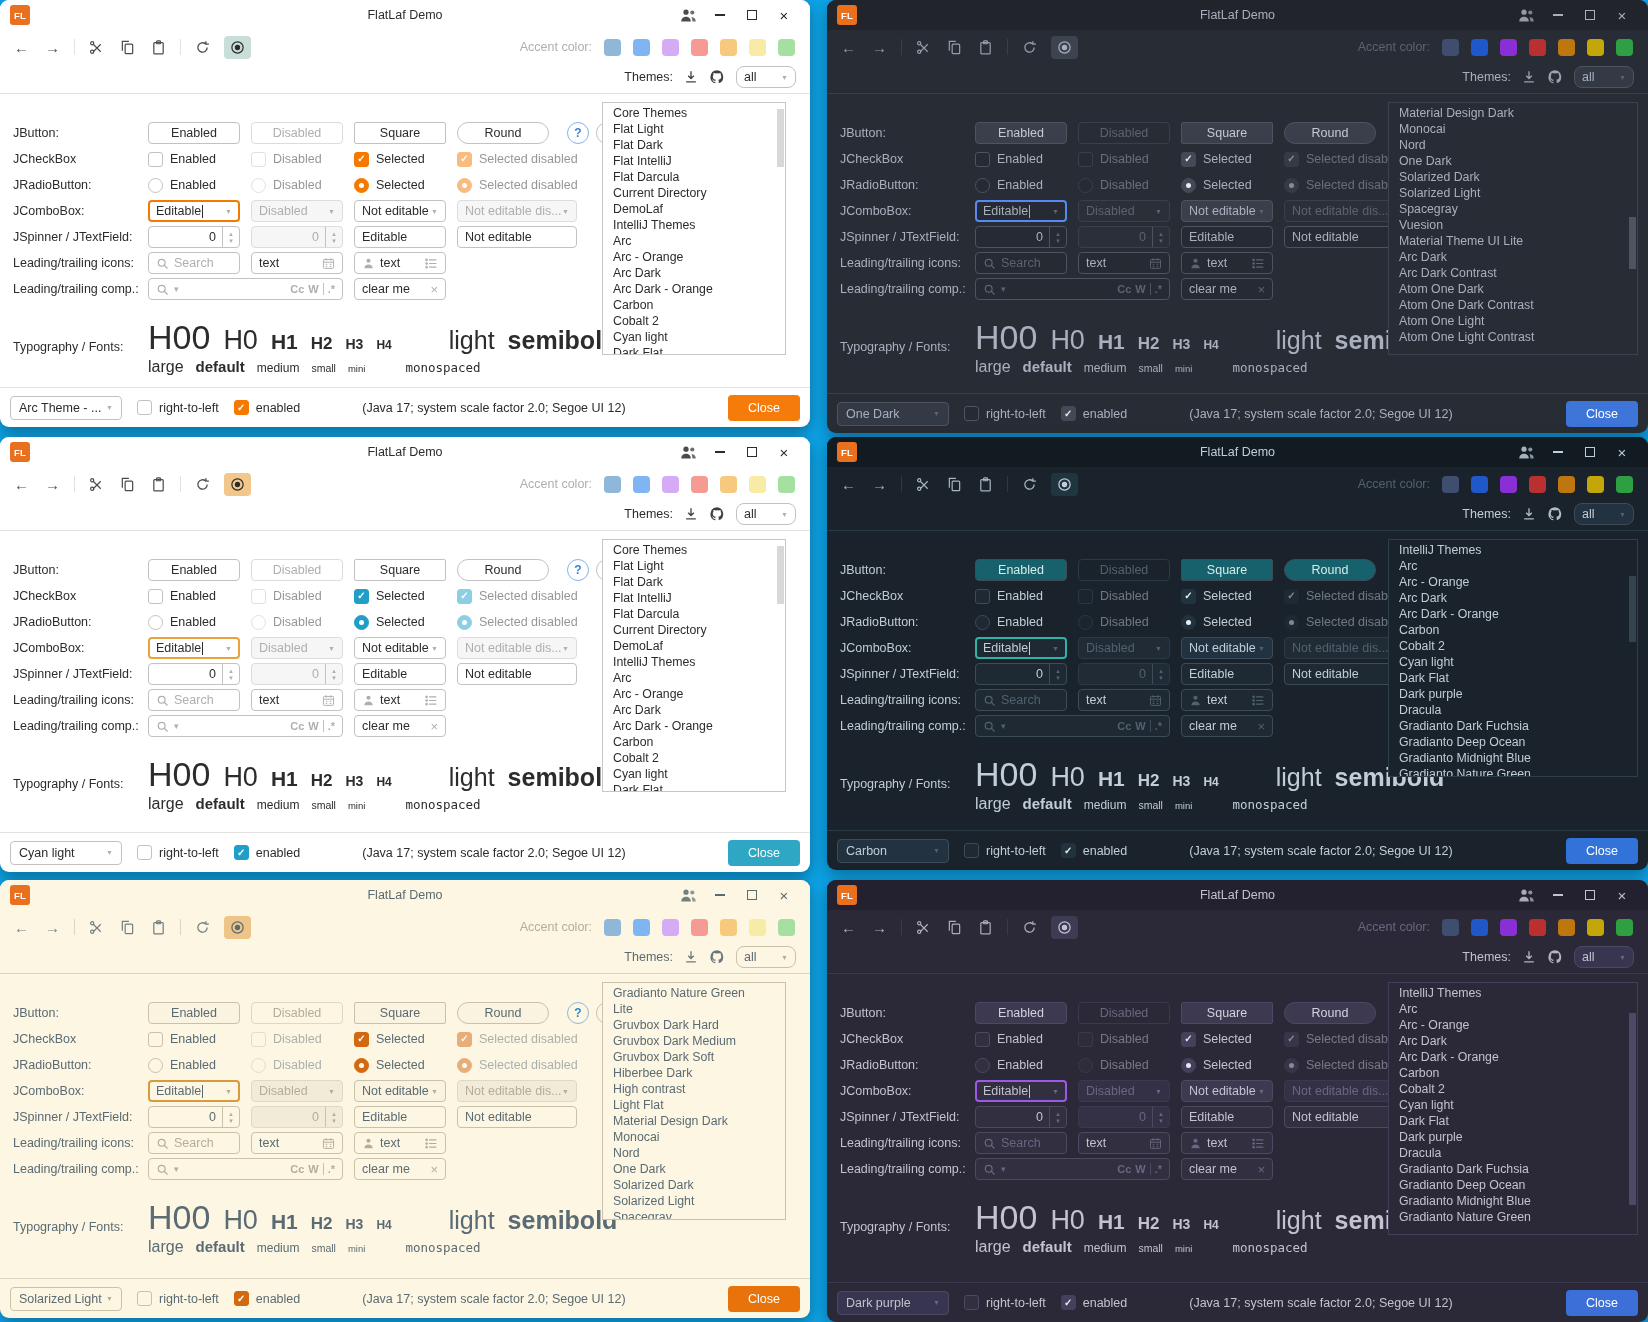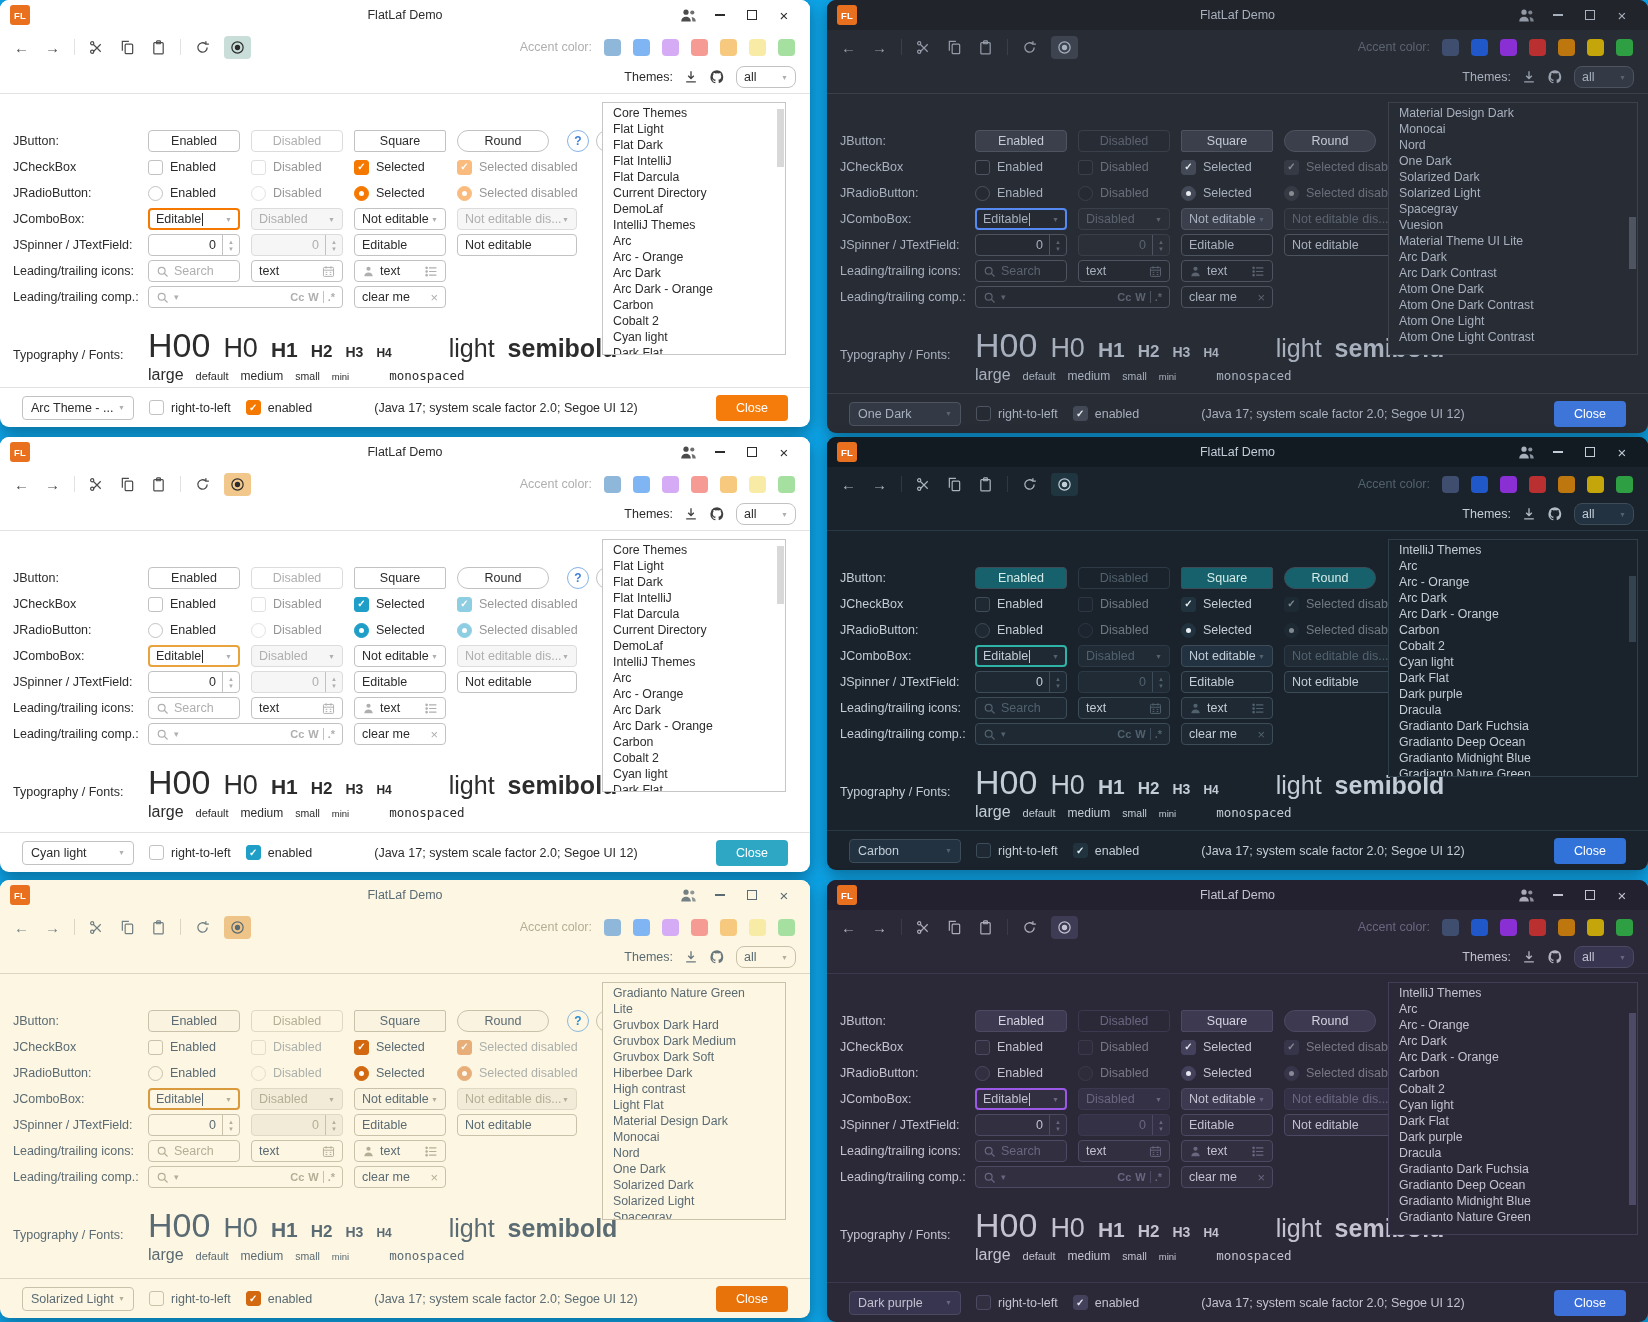--- a/index.html
+++ b/index.html
@@ -50,21 +50,21 @@
            padding-left:12px;position:relative;}
   .tab{padding:7px 11px 8px;position:relative;white-space:nowrap;}
   .themeshdr{position:absolute;right:14px;bottom:5px;display:flex;align-items:center;gap:11px;}
   .hdrico{display:flex;color:var(--text);opacity:.9;}
   .allcombo{width:60px;height:22px;border:1px solid var(--border);border-radius:8px;
             background:var(--combo);display:flex;align-items:center;padding:0 7px;}
   .dnarrow{margin-left:auto;font-size:7px;color:var(--muted);}
 
   
   .content{flex:1;position:relative;overflow:hidden;}
-  .crows{position:absolute;left:0;top:12px;width:585px;padding-top:22px;}
+  .crows{position:absolute;left:0;top:4px;width:585px;padding-top:22px;}
   .crow{display:flex;align-items:center;height:26px;}
   .rlabel{flex:0 0 148px;width:148px;padding-left:13px;white-space:nowrap;}
   .pbtn{flex:0 0 92px;width:92px;margin-right:11px;height:22px;border:1px solid var(--border);
         border-radius:4px;background:var(--btn);color:var(--btnFg);font:inherit;
         display:flex;align-items:center;justify-content:center;padding:0;}
   .pbtn.disabled{background:transparent;border-color:var(--disBd);color:var(--muted);}
   .pbtn.square{border-radius:2px;}
   .pbtn.round{border-radius:11px;}
   .help{width:22px;height:22px;border-radius:50%;display:flex;align-items:center;justify-content:center;
         font-weight:bold;font-size:12px;margin-left:7px;flex:0 0 22px;}
@@ -110,35 +110,35 @@
   
   .tyrow{display:flex;margin-top:16px;}
   .tycol{display:flex;flex-direction:column;}
   .tyline1{display:flex;align-items:baseline;gap:13px;}
   .th00{font-size:34px;}.th0{font-size:27px;}
   .th1{font-size:21px;font-weight:bold;}.th2{font-size:17px;font-weight:bold;}
   .th3{font-size:14px;font-weight:bold;}.th4{font-size:12px;font-weight:bold;}
   .wlight{font-size:25px;font-weight:300;margin-left:44px;}
   .wsemi{font-size:25px;font-weight:600;}
   .tyline2{display:flex;align-items:baseline;gap:12px;margin-top:1px;}
-  .slarge{font-size:16px;}.sdef{font-size:11px;}.smed{font-size:12px;}
+  .slarge{font-size:16px;}.sdef{font-size:15px;font-weight:bold;}.smed{font-size:12px;}
   .ssmall{font-size:10.5px;}.smini{font-size:9.5px;}
   .smono{font-family:"DejaVu Sans Mono",monospace;font-size:12.5px;margin-left:28px;}
 
   
   .themelist{position:absolute;top:8px;right:24px;width:184px;height:253px;border:1px solid var(--listbd);
              background:var(--win);overflow:hidden;padding-top:2px;}
   .w1 .themelist,.w3 .themelist,.w5 .themelist{width:250px;right:10px;}
   [data-theme="carbon"] .themelist,[data-theme="solarized-light"] .themelist{height:238px;}
   .trow{height:16px;display:flex;align-items:center;padding-left:10px;font-size:12.3px;white-space:nowrap;}
   .sbthumb{position:absolute;right:1px;top:var(--sbTop,0);width:7px;height:var(--sbH,0);
            background:var(--thumb);}
 
   
-  .statusbar{flex:0 0 40px;border-top:1px solid var(--sep);display:flex;align-items:center;padding:0 22px;}
+  .statusbar{flex:0 0 40px;border-top:1px solid var(--sep);display:flex;align-items:center;padding:0 10px;}
   .scombo{width:112px;height:24px;border:1px solid var(--border);border-radius:4px;background:var(--combo);
           display:flex;align-items:center;padding:0 8px;white-space:nowrap;overflow:hidden;}
   .cbx{display:flex;align-items:center;margin-left:15px;white-space:nowrap;}
   .info{margin-left:62px;white-space:nowrap;}
   .closebtn{margin-left:auto;min-width:72px;height:26px;border:none;border-radius:4px;
             background:var(--close);color:#fff;font:inherit;padding:0 14px;}
   svg{display:block;}
 </style>
 </head>
 <body>

